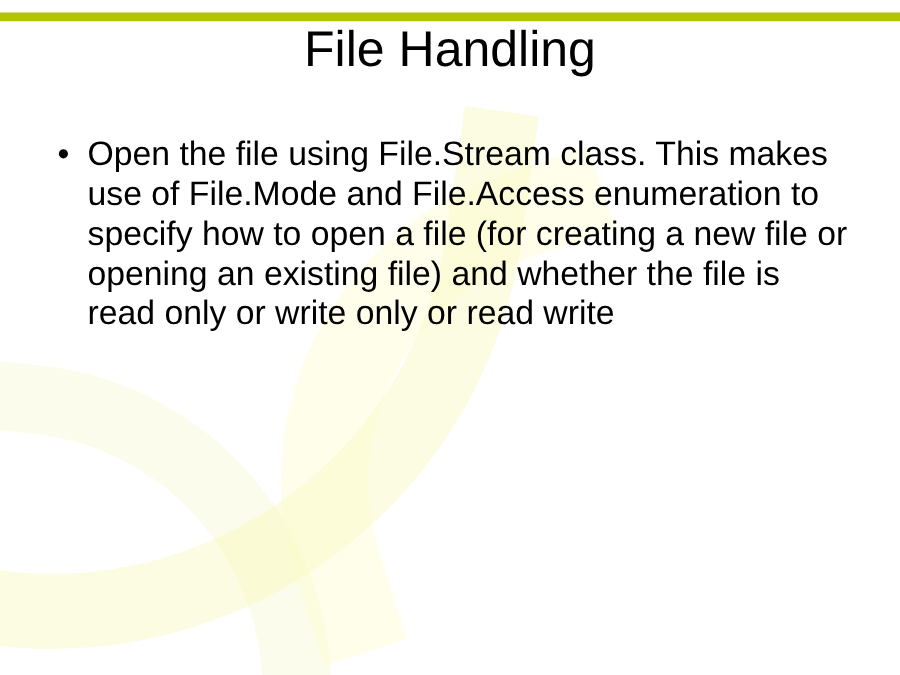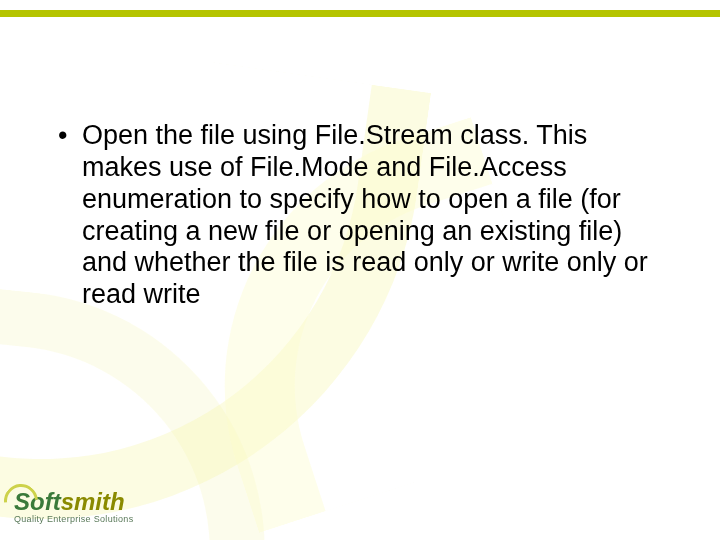--- a/index.html
+++ b/index.html
@@ -3,21 +3,21 @@
 <meta charset="utf-8">
 <style>
   html,body{margin:0;padding:0;width:720px;height:540px;overflow:hidden;font-family:Arial,Helvetica,sans-serif;background:#fff;}
   .slide{position:relative;width:720px;height:540px;background:#fff;}
   
   .topbar{position:absolute;top:10px;left:0;width:720px;height:7px;background:#b5c400;}
   
   .title{position:absolute;top:18px;left:0;width:720px;text-align:center;font-size:40px;color:#000;}
   
   .body{position:absolute;top:108px;left:42px;width:640px;font-size:27px;color:#000;line-height:1.18;}
-  ul.bullets{list-style:none;margin:12px;padding:0;}
+  ul.bullets{list-style:none;margin:0;padding:0;}
   ul.bullets li{position:relative;padding-left:28px;margin:0 0 2px 0;}
   ul.bullets li::before{content:"•";position:absolute;left:4px;top:0;font-size:27px;}
   
   .bgshape{position:absolute;pointer-events:none;}
   .sw1{left:-40px;top:60px;width:380px;height:420px;border:60px solid rgba(245,245,160,0.55);border-left:none;border-top:none;border-radius:0 0 380px 0;transform:rotate(8deg);opacity:0.55;}
   .sw2{left:200px;top:160px;width:260px;height:260px;border:70px solid rgba(253,253,200,0.7);border-right:none;border-bottom:none;border-radius:260px 0 0 0;transform:rotate(-18deg);opacity:0.5;}
   .sw3{left:-80px;top:300px;width:300px;height:260px;border:55px solid rgba(240,240,140,0.4);border-left:none;border-bottom:none;border-radius:0 260px 0 0;transform:rotate(6deg);opacity:0.4;}
   
   .logo{position:absolute;left:14px;bottom:16px;}
   .logo .name{font-size:24px;font-style:italic;font-weight:bold;}
@@ -30,28 +30,22 @@
 <body>
 
 <div class="slide">
 
   <div class="bgshape sw3"></div>
   <div class="bgshape sw1"></div>
   <div class="bgshape sw2"></div>
 
   <div class="topbar"></div>
 
+  <div class="title">File Handling</div>
 
   <div class="body">
     <ul class="bullets">
       <li>Open the file using File.Stream class. This makes use of File.Mode and File.Access enumeration to specify how to open a file (for creating a new file or opening an existing file) and whether the file is read only or write only or read write</li>
     </ul>
   </div>
 
-  <div class="logo">
-    <div class="swirl"></div>
-    <div class="name">
-      <span class="soft">Soft</span><span class="smith">smith</span>
-    </div>
-    <div class="tag">Quality Enterprise Solutions</div>
-  </div>
 
 </div>
 
 </body></html>

